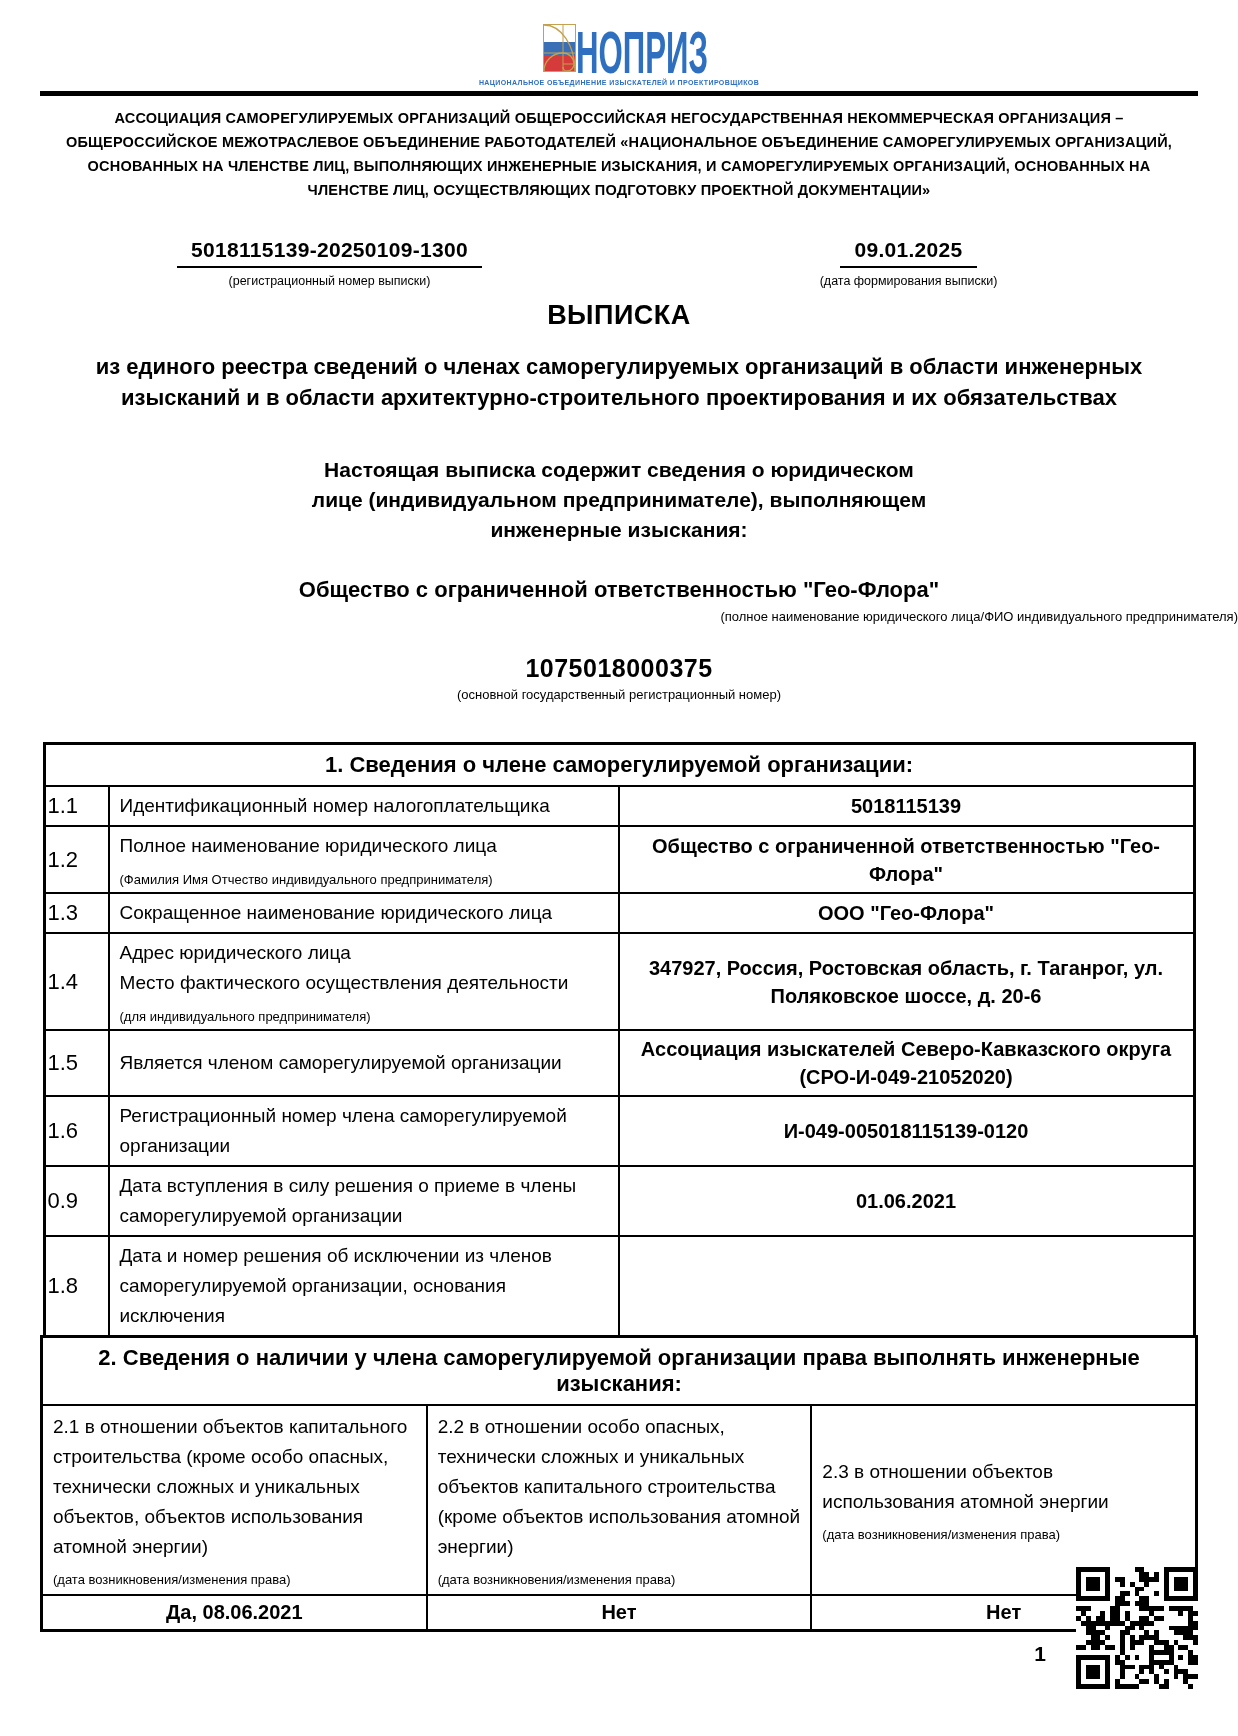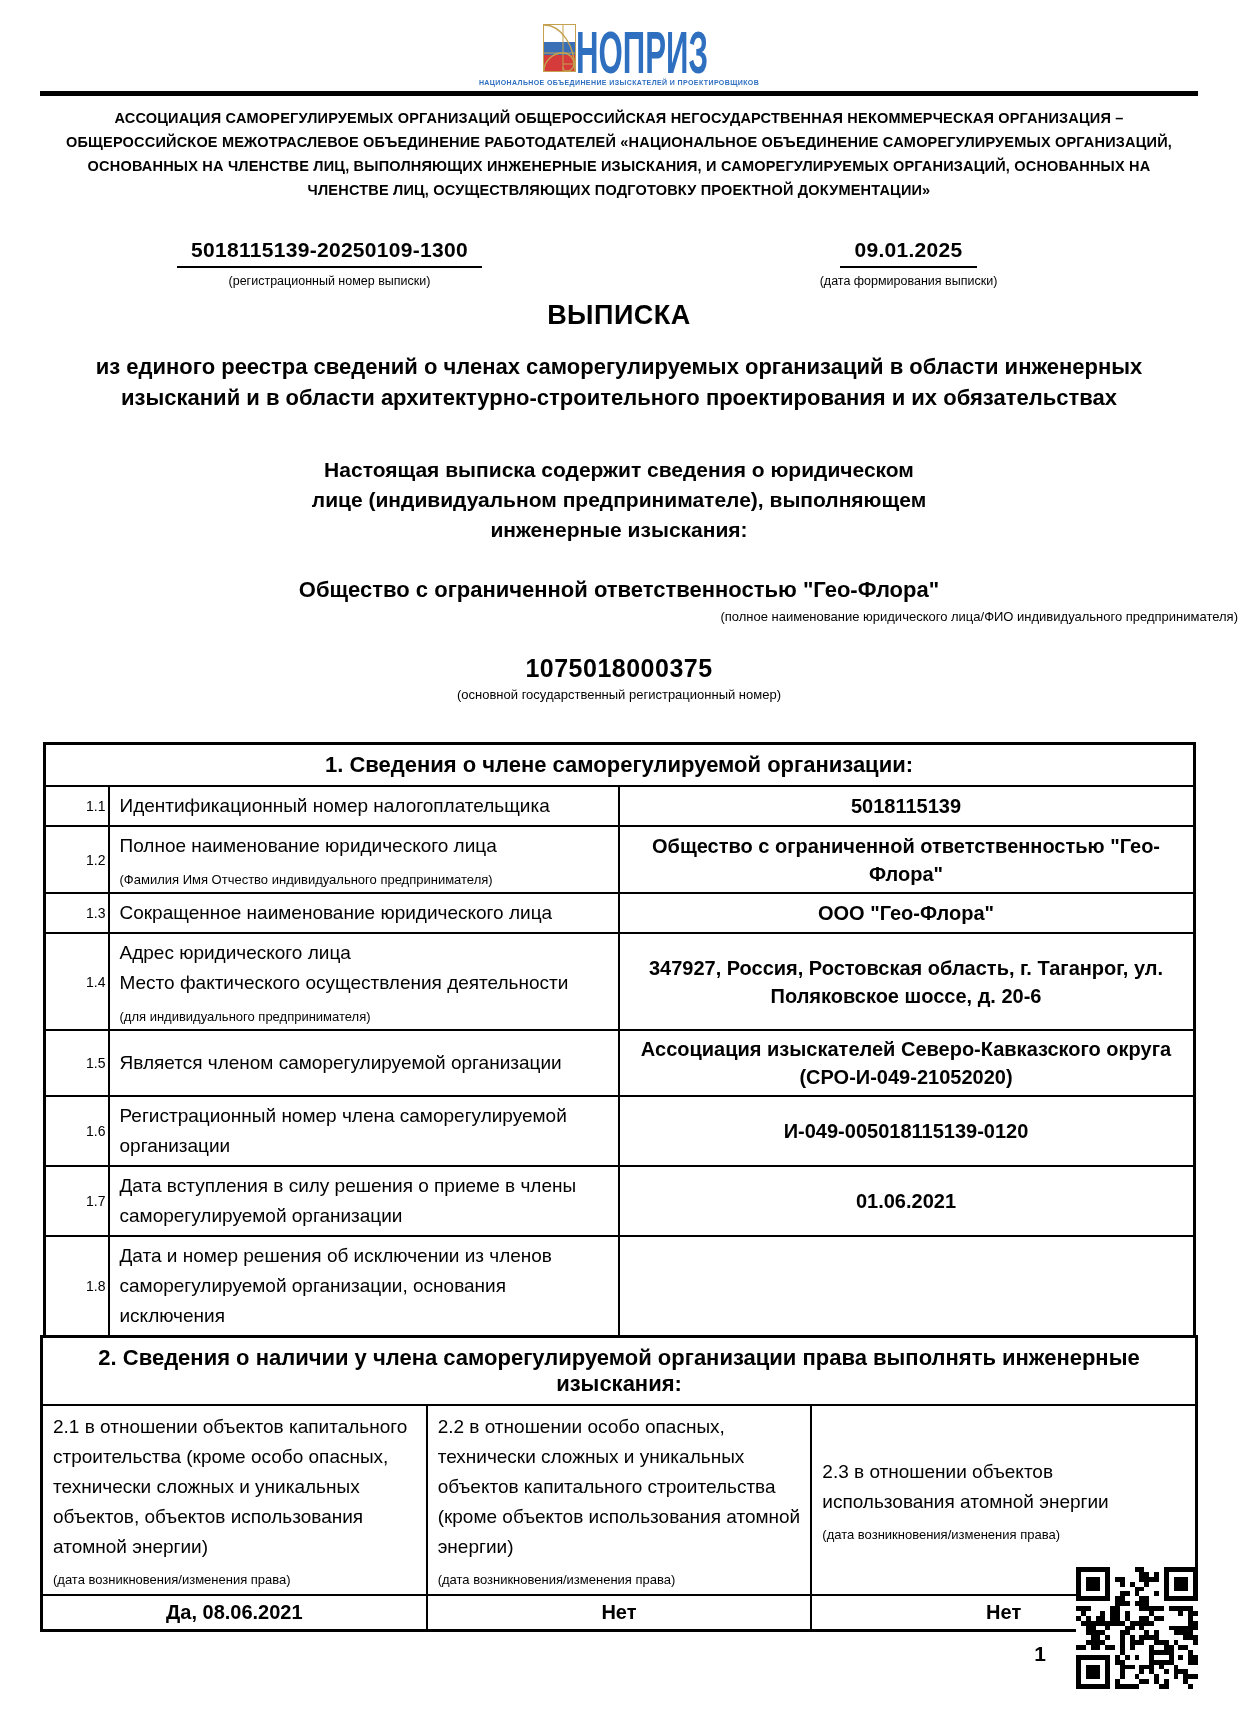--- a/index.html
+++ b/index.html
@@ -55,21 +55,21 @@
   .ogrn{text-align:center;font-weight:bold;font-size:25px;margin-top:30px;letter-spacing:.5px;}
   .ogrn-cap{text-align:center;font-size:13px;margin-top:4px;}
 
   
   table.doc{border-collapse:collapse;width:1153px;margin:40px auto 0;border:3px solid #000;}
   table.doc2{border-collapse:collapse;width:1158px;margin:-3px auto 0;border:3px solid #000;}
   table.doc td,table.doc2 td{border:2px solid #000;vertical-align:middle;}
   .sec-title{
     text-align:center;font-weight:bold;font-size:22px;padding:7px 4px;
   }
-  .c-num{width:58px;text-align:right;font-size:14px;padding:4px 2px;}
+  .c-num{width:58px;text-align:left;font-size:22px;padding:4px 2px;}
   .c-label{width:488px;padding:4px 10px;font-size:19px;line-height:30px;}
   .lbl-note{font-size:13px;line-height:16px;margin-top:11px;}
   .c-value{text-align:center;font-weight:bold;font-size:20px;line-height:28px;padding:4px 10px;}
   .s2-cell{width:386px;vertical-align:top;padding:6px 10px;font-size:19px;line-height:30px;}
   .s2-cell .lbl-note{margin-top:10px;}
   .s2-value{text-align:center;font-weight:bold;font-size:20px;padding:5px 8px;}
 
   
   .qr{position:absolute;top:1567px;right:40px;width:122px;height:122px;}
   .page-num{position:absolute;top:1642px;right:192px;font-size:21px;font-weight:bold;}
@@ -173,21 +173,21 @@
           <td class="c-value">Ассоциация изыскателей Северо-Кавказского округа (СРО-И-049-21052020)</td>
         </tr>
         <tr>
           <td class="c-num">1.6</td>
           <td class="c-label">
             <div>Регистрационный номер члена саморегулируемой организации</div>
           </td>
           <td class="c-value">И-049-005018115139-0120</td>
         </tr>
         <tr>
-          <td class="c-num">1.7</td>
+          <td class="c-num">0.9</td>
           <td class="c-label">
             <div>Дата вступления в силу решения о приеме в члены</div>
             <div>саморегулируемой организации</div>
           </td>
           <td class="c-value">01.06.2021</td>
         </tr>
         <tr>
           <td class="c-num">1.8</td>
           <td class="c-label">
             <div>Дата и номер решения об исключении из членов</div>

